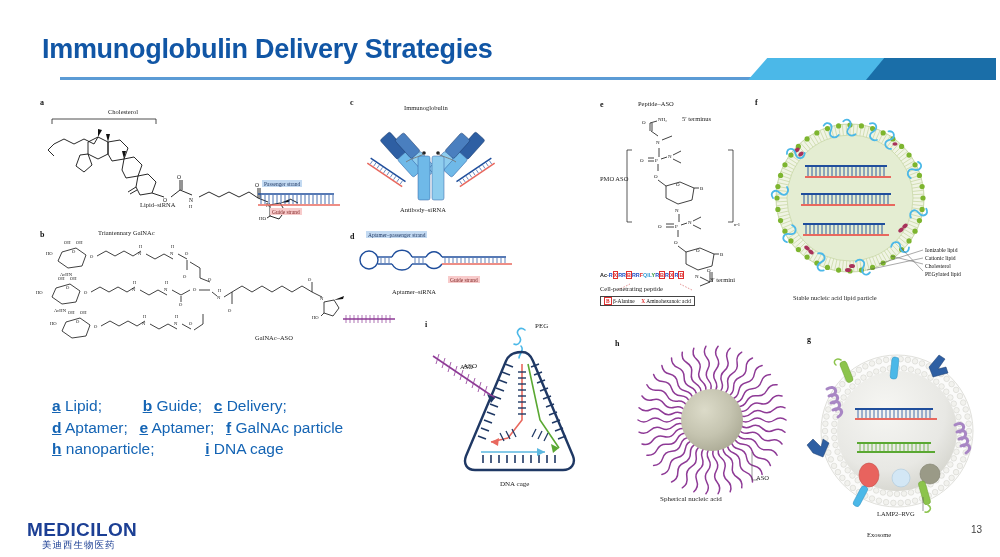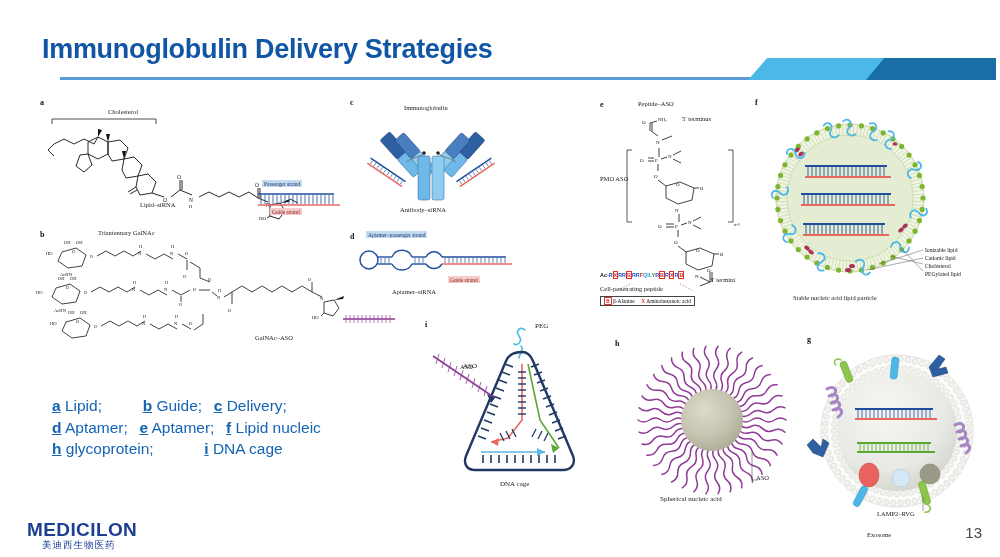--- a/index.html
+++ b/index.html
@@ -59,21 +59,21 @@
   #logo-main{
     position:absolute;left:27px;top:519px;
     font-size:19px;font-weight:bold;color:#1C3F94;letter-spacing:0.4px;
   }
   #logo-sub{
     position:absolute;left:42px;top:539px;
     font-size:9.5px;color:#1C3F94;letter-spacing:1px;
   }
   #page-number{
     position:absolute;right:18px;top:524px;
-    font-size:15px;color:#444;
+    font-size:10px;color:#444;
   }
   svg{display:block;overflow:visible;}
 </style>
 </head>
 <body>
 
 <div id="slide-title">Immunoglobulin Delivery Strategies</div>
 <div id="header-rule"></div>
 <div class="accent" id="accent-light"></div>
 <div class="accent" id="accent-dark"></div>
@@ -1152,25 +1152,25 @@
     <span>Delivery;</span>
   </div>
   <div>
     <b>d</b>
     <span>Aptamer;</span>
     <span class="lgap" style="width:3px;"></span>
     <b>e</b>
     <span>Aptamer;</span>
     <span class="lgap" style="width:3px;"></span>
     <b>f</b>
-    <span>Lipid nucleic</span>
+    <span>GalNAc particle</span>
   </div>
   <div>
     <b>h</b>
-    <span>glycoprotein;</span>
+    <span>nanoparticle;</span>
     <span class="lgap" style="width:42px;"></span>
     <b>i</b>
     <span>DNA cage</span>
   </div>
 </div>
 
 <div id="logo-main">MEDICILON</div>
 <div id="logo-sub">美迪西生物医药</div>
 <div id="page-number">13</div>
 

